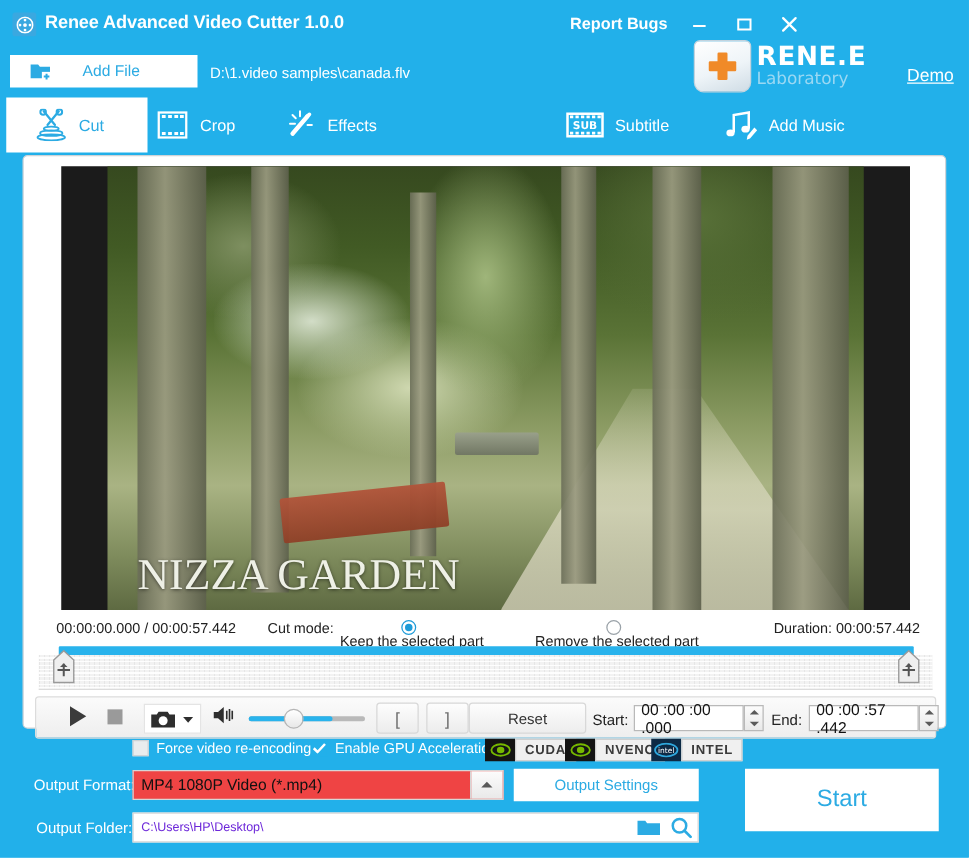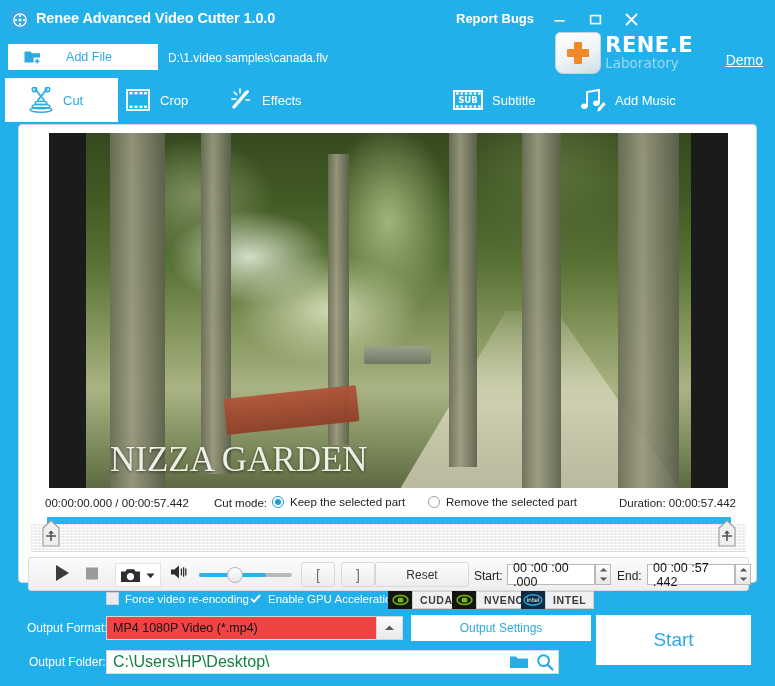--- a/index.html
+++ b/index.html
@@ -172,21 +172,21 @@
   .v-place { font-size: 35px; }
 
   
   .timeinfo {
     position: absolute; left: 0; top: 370px; width: 739px; height: 20px;
     font-size: 11.5px; color: #222;
   }
   .ti-current { position: absolute; left: 26px; top: 2px; }
   .ti-mode { position: absolute; left: 195px; top: 2px; }
   .ti-radio {
-    position: absolute; top: 1px; display: flex; align-items: center; cursor: pointer;
+    position: absolute; top: 1px; display: flex; align-items: center; cursor: pointer; flex-direction: column;
   }
   .ti-keep { left: 253px; }
   .ti-remove { left: 409px; }
   .radio {
     width: 12px; height: 12px; border-radius: 50%;
     border: 1px solid #9aa2a8; background: #fff; margin-right: 6px;
     display: inline-flex; align-items: center; justify-content: center;
   }
   .radio.on { border-color: #1e9bd8; }
   .radio.on::after {
@@ -333,31 +333,31 @@
   }
   .out-fmt-val {
     flex: 1; padding-left: 6px; font-size: 12.5px; color: #111;
   }
   .out-fmt-arrow {
     width: 26px; height: 22px; background: linear-gradient(180deg,#fcfcfc,#e9e9e9);
     border-left: 1px solid #d6d6d6;
     display: flex; align-items: center; justify-content: center; cursor: pointer;
   }
   .out-settings-btn {
-    position: absolute; left: 411px; top: 615px; width: 180px; height: 26px;
+    position: absolute; left: 411px; top: 615px; width: 148px; height: 26px;
     background: #ffffff; border: none; cursor: pointer;
     font-size: 12px; color: #2cabe3;
   }
   .out-dir-box {
     position: absolute; left: 106px; top: 650px; width: 453px; height: 24px;
     background: #ffffff; border: 1px solid #d6d6d6;
     display: flex; align-items: center;
   }
   .out-dir-val {
-    flex: 1; padding-left: 6px; font-size: 16px; color: #15803d;
+    flex: 1; padding-left: 6px; font-size: 10px; color: #6d28d9;
   }
   .dir-icon { width: 26px; display: flex; align-items: center; justify-content: center; cursor: pointer; }
   .start-btn {
     position: absolute; left: 596px; top: 615px; width: 155px; height: 50px;
     background: #ffffff; border: none; cursor: pointer;
     font-size: 19px; color: #2cabe3;
   }
 </style>
 </head>
 <body>

